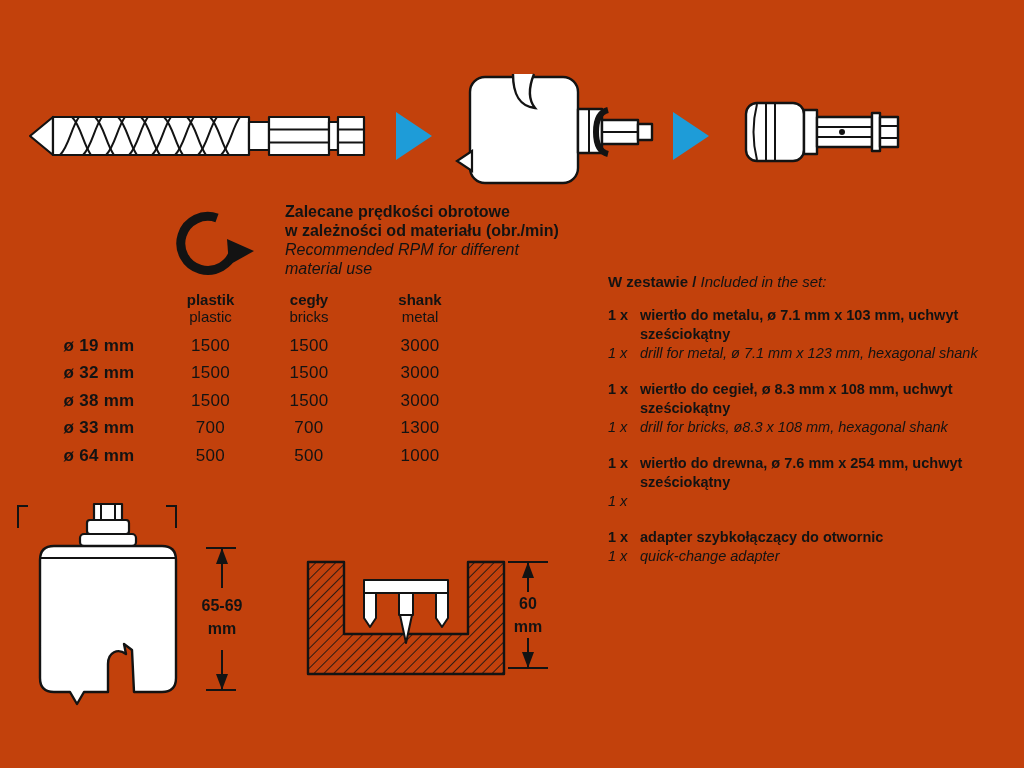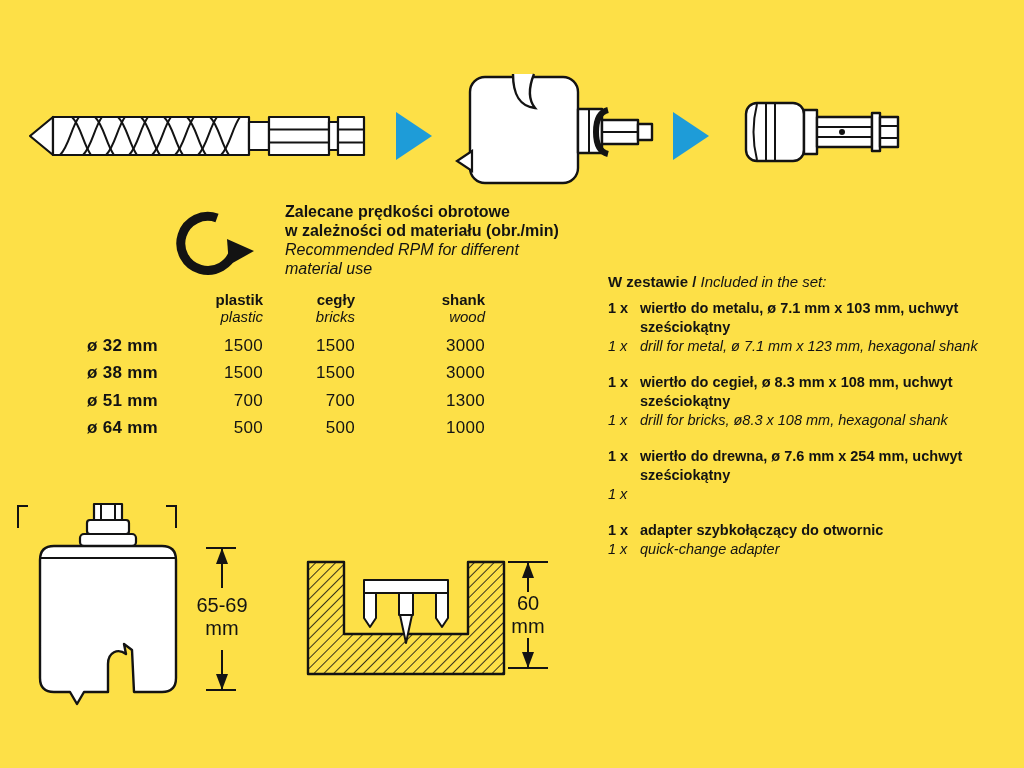--- a/index.html
+++ b/index.html
@@ -1,44 +1,44 @@
 <!DOCTYPE html>
 <html><head>
 <meta charset="utf-8">
 <style>
   *{margin:0;padding:0;box-sizing:border-box}
   html,body{width:1024px;height:768px}
   body{background:#fff;font-family:"Liberation Sans","DejaVu Sans",sans-serif;color:#131313}
-  .page{position:relative;width:1024px;height:768px;background:#fde047;overflow:hidden}
+  .page{position:relative;width:1024px;height:768px;background:#c2410c;overflow:hidden}
   .abs{position:absolute}
   svg{display:block}
 
   .rpm-heading{left:285px;top:202px;font-size:16px;line-height:19px}
   .rpm-heading .t{font-weight:700}
   .rpm-heading .s{font-style:italic}
 
   .rpm-table{position:absolute;left:40px;top:292px;border-collapse:collapse;table-layout:fixed}
-  .rpm-table th,.rpm-table td{padding:0;text-align:right;font-weight:400}
+  .rpm-table th,.rpm-table td{padding:0;text-align:center;font-weight:400}
   .rpm-table thead th{height:40px;vertical-align:top;line-height:16.5px;font-size:15px}
   .h-pl{font-weight:700}
-  .h-en{font-style:italic}
+  .h-en{}
   .rpm-table tbody td{height:27.5px;vertical-align:middle;font-size:17px;letter-spacing:.3px}
   td.diam{font-weight:700;font-size:20px;letter-spacing:.2px}
 
   .included{left:608px;top:272px;width:392px;font-size:14.5px;line-height:19px}
-  .inc-heading{margin-bottom:8px;font-size:15px}
+  .inc-heading{margin-bottom:15px;font-size:15px}
   .inc-heading .b{font-weight:700}
   .inc-heading .i{font-style:italic}
   .inc-item{margin-bottom:17px}
   .inc-line{display:flex}
   .inc-line .qty{flex:0 0 32px}
   .inc-line.pl{font-weight:700}
   .inc-line.en{font-style:italic}
 
-  .dim-label{font-weight:400;font-size:20px;line-height:23px;text-align:center}
+  .dim-label{font-weight:700;font-size:16px;line-height:23px;text-align:center}
 </style>
 </head>
 <body>
 
 <div class="page">
 
   <svg class="abs" style="left:26px;top:102px" width="342" height="68" viewBox="0 0 342 68">
     <g fill="#fff" stroke="#131313" stroke-width="2.2" stroke-linejoin="round">
       <path d="M4 34 L27 15 L27 53 Z"></path>
       <rect x="27" y="15" width="196" height="38"></rect>
@@ -125,39 +125,45 @@
         <th>
           <div class="h-pl">plastik</div>
           <div class="h-en">plastic</div>
         </th>
         <th>
           <div class="h-pl">cegły</div>
           <div class="h-en">bricks</div>
         </th>
         <th>
           <div class="h-pl">shank</div>
-          <div class="h-en">wood</div>
+          <div class="h-en">metal</div>
         </th>
       </tr>
     </thead>
     <tbody>
       <tr>
+        <td class="diam">ø 19 mm</td>
+        <td>1500</td>
+        <td>1500</td>
+        <td>3000</td>
+      </tr>
+      <tr>
         <td class="diam">ø 32 mm</td>
         <td>1500</td>
         <td>1500</td>
         <td>3000</td>
       </tr>
       <tr>
         <td class="diam">ø 38 mm</td>
         <td>1500</td>
         <td>1500</td>
         <td>3000</td>
       </tr>
       <tr>
-        <td class="diam">ø 51 mm</td>
+        <td class="diam">ø 33 mm</td>
         <td>700</td>
         <td>700</td>
         <td>1300</td>
       </tr>
       <tr>
         <td class="diam">ø 64 mm</td>
         <td>500</td>
         <td>500</td>
         <td>1000</td>
       </tr>

